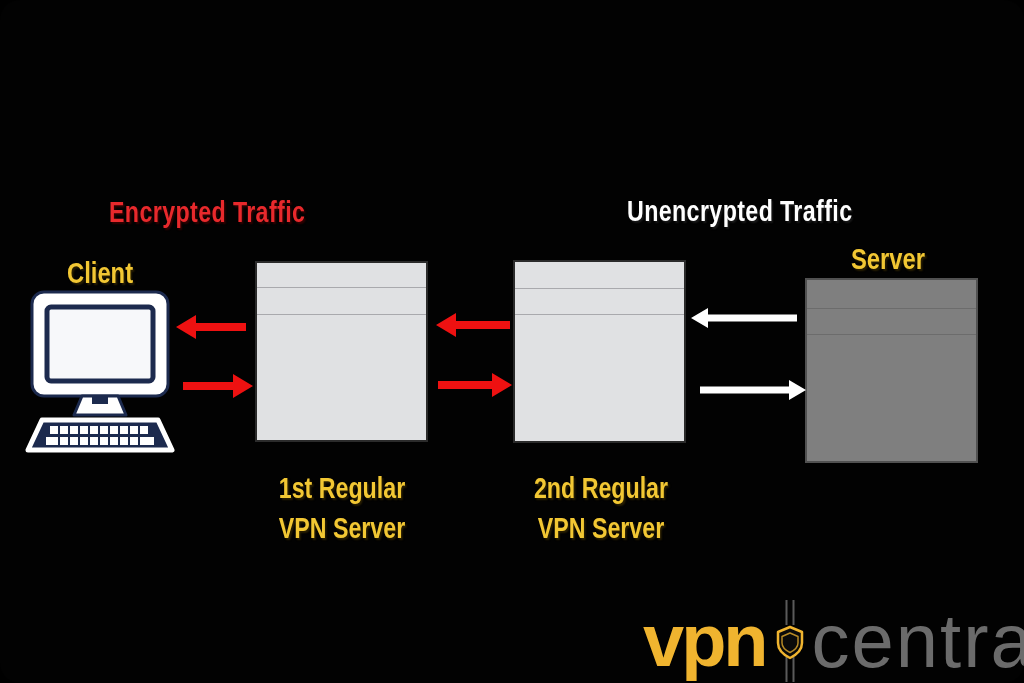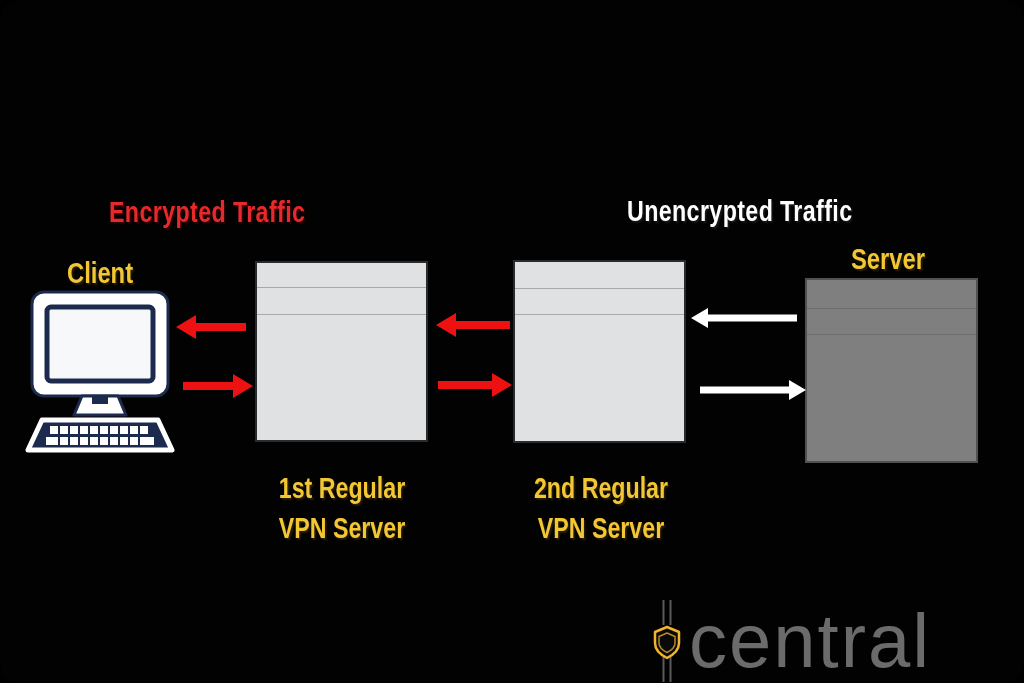--- a/index.html
+++ b/index.html
@@ -126,20 +126,21 @@
   </svg>
 
   <svg class="arrow" style="left:691px;top:308px" width="106" height="20" viewBox="0 0 106 20">
     <polygon points="0,10 17,0 17,6.5 106,6.5 106,13.5 17,13.5 17,20" fill="#ffffff"></polygon>
   </svg>
   <svg class="arrow" style="left:700px;top:380px" width="106" height="20" viewBox="0 0 106 20">
     <polygon points="106,10 89,0 89,6.5 0,6.5 0,13.5 89,13.5 89,20" fill="#ffffff"></polygon>
   </svg>
 
   <div id="logo">
+    <span id="logo-vpn">vpn</span>
     <svg id="logo-divider" width="34" height="86" viewBox="0 0 34 86">
       <line x1="13.5" y1="2" x2="13.5" y2="27" stroke="#5a5a5a" stroke-width="2"></line>
       <line x1="20.5" y1="2" x2="20.5" y2="27" stroke="#5a5a5a" stroke-width="2"></line>
       <line x1="13.5" y1="59" x2="13.5" y2="84" stroke="#5a5a5a" stroke-width="2"></line>
       <line x1="20.5" y1="59" x2="20.5" y2="84" stroke="#5a5a5a" stroke-width="2"></line>
       <path d="M17,29 L29,34 L29,45 Q29,54 17,60 Q5,54 5,45 L5,34 Z" fill="#0a0a0a" stroke="#f0b42f" stroke-width="2.5" stroke-linejoin="round"></path>
       <path d="M17,35 L25,38.5 L25,45 Q25,50.5 17,54.5 Q9,50.5 9,45 L9,38.5 Z" fill="none" stroke="#f0b42f" stroke-width="1.5" opacity="0.75" stroke-linejoin="round"></path>
     </svg>
     <span id="logo-central">central</span>
   </div>

